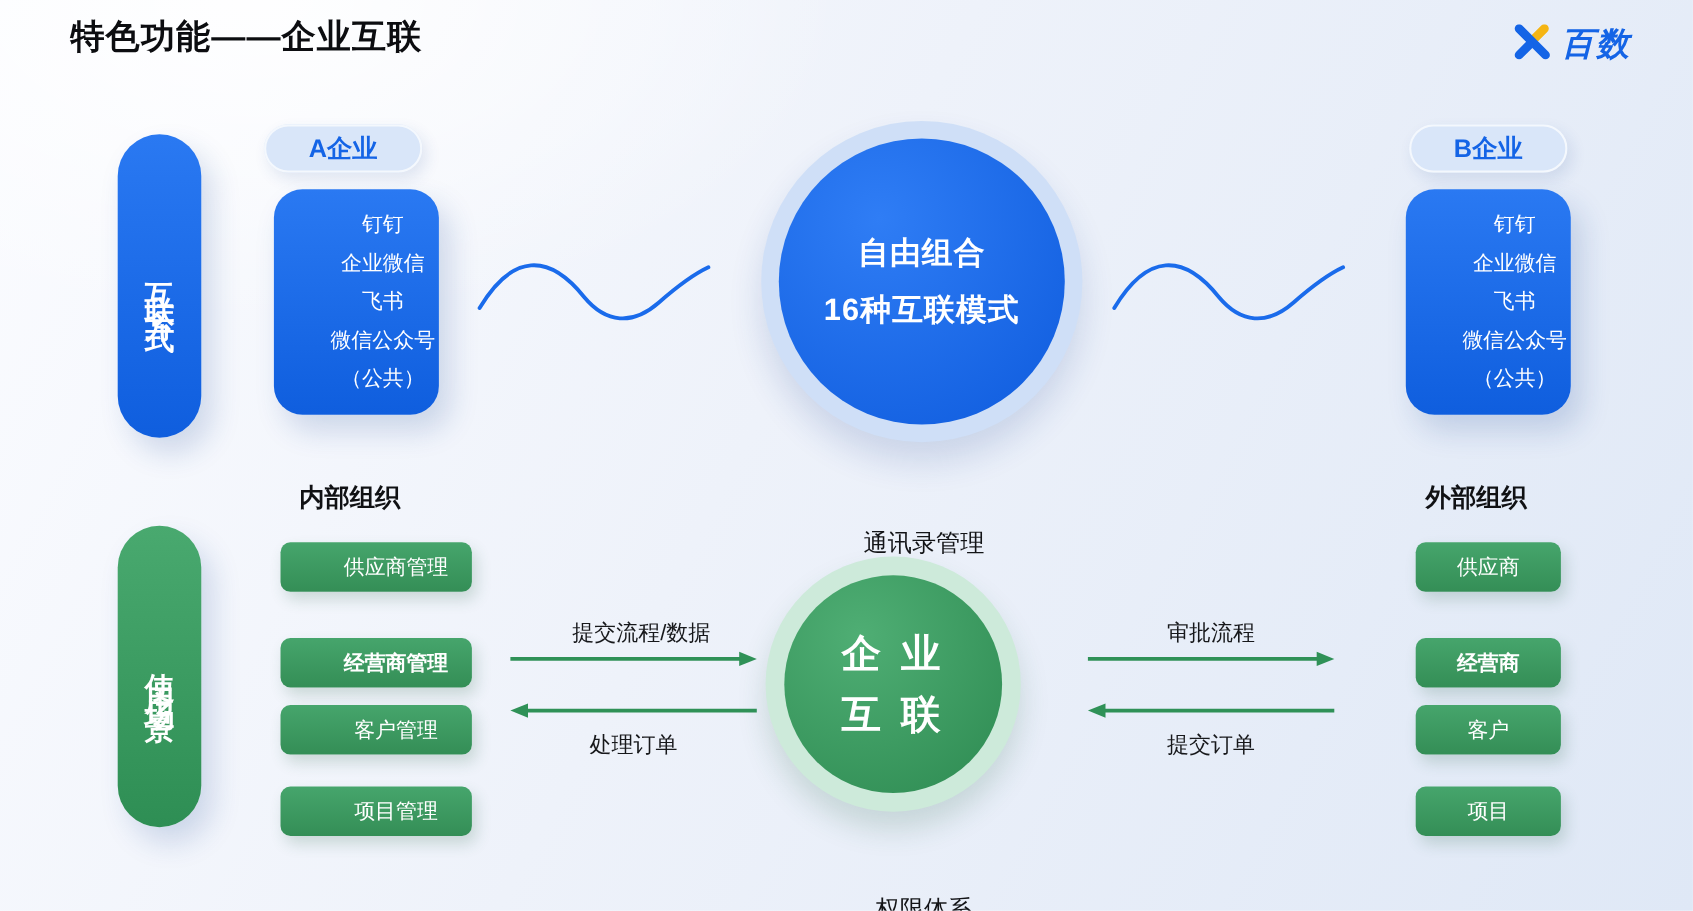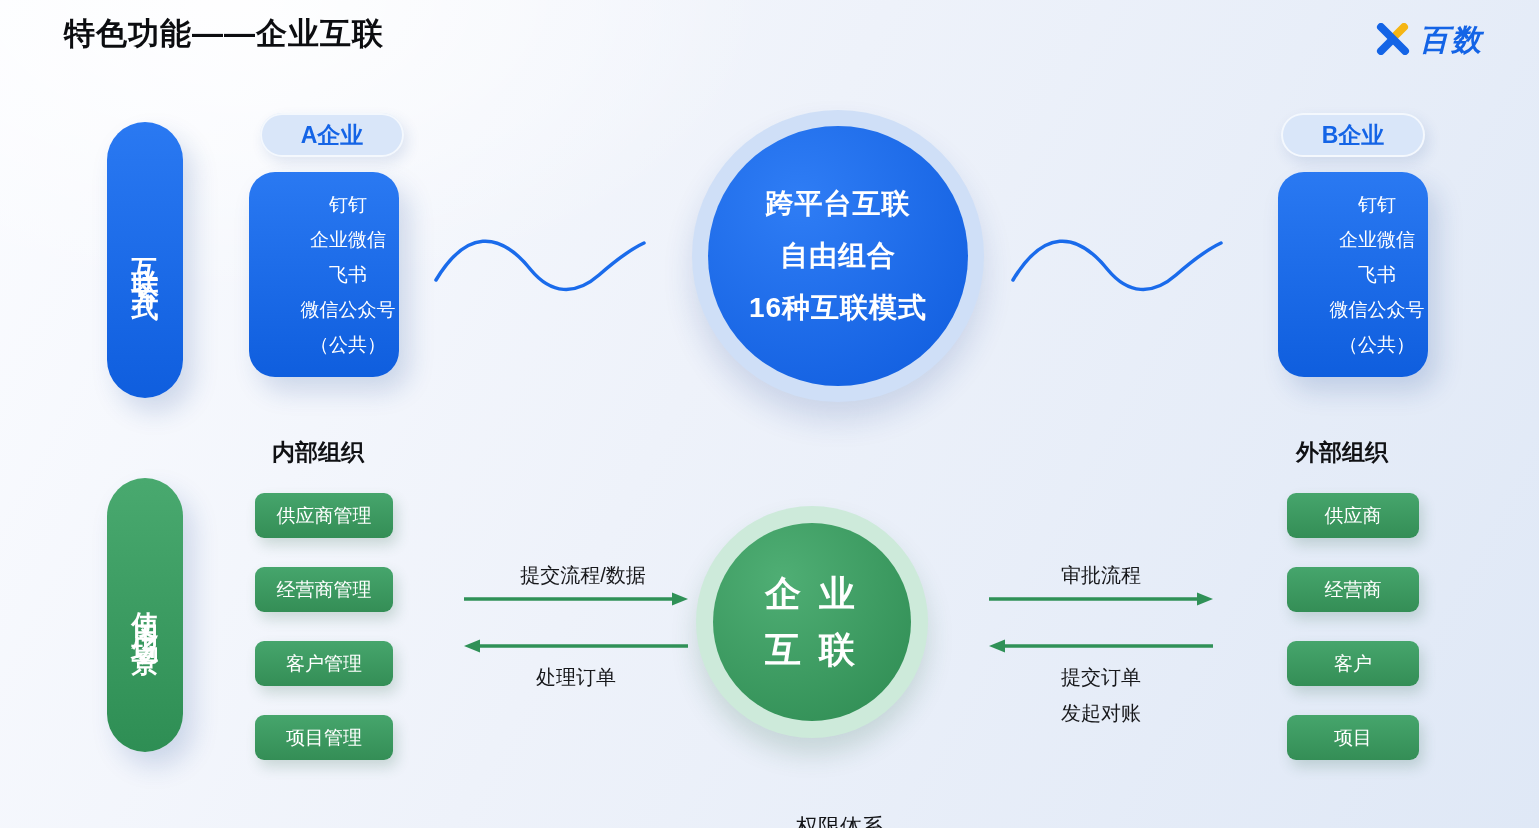--- a/index.html
+++ b/index.html
@@ -18,21 +18,21 @@
 
   .v-pill { position:absolute; width:76px; border-radius:38px; display:flex; align-items:center; justify-content:center;
             box-shadow:10px 14px 26px rgba(30,70,150,.18); }
   .v-pill span { writing-mode:vertical-lr; text-orientation:upright; color:#fff; font-size:27px; font-weight:700; letter-spacing:12px; }
   .pill-blue  { left:107px; top:122px; height:276px; background:linear-gradient(180deg,#2a79f2,#0f5ede); }
   .pill-green { left:107px; top:478px; height:274px; background:linear-gradient(180deg,#49a96f,#2e8e54); }
 
   .badge { position:absolute; top:113px; width:144px; height:44px; border-radius:22px; background:#d9e6f9;
            color:#1464e6; font-size:23px; font-weight:800; display:flex; align-items:center; justify-content:center;
            box-shadow: inset 0 0 0 2px rgba(255,255,255,.7), 4px 6px 14px rgba(30,70,150,.12); }
-  .badge-a { left:260px; }  .badge-b { left:1281px; }
+  .badge-a { left:240px; }  .badge-b { left:1281px; }
 
   .platform-box { position:absolute; top:172px; width:150px; height:205px; border-radius:26px;
                   background:linear-gradient(180deg,#2a79f2,#0f5ede); color:#fff; text-align:center;
                   display:flex; flex-direction:column; justify-content:center;
                   box-shadow:10px 14px 26px rgba(30,70,150,.18); }
   .platform-box div { font-size:19px; line-height:35px;margin-left:48px; }
   .box-a { left:249px; }  .box-b { left:1278px; }
 
   .wave { position:absolute; top:220px; width:215px; height:80px; }
   .wave-1 { left:433px; }  .wave-2 { left:1010px; }
@@ -45,23 +45,23 @@
                 display:flex; flex-direction:column; align-items:center; justify-content:center; color:#fff; font-weight:800; }
   .big-circle div { font-size:28px; line-height:52px; letter-spacing:1px; }
 
   .section-heading { position:absolute; top:437px; font-size:23px; font-weight:800; color:#101114; }
   .heading-internal { left:272px; }  .heading-external { left:1296px; }
 
   .g-btn { position:absolute; height:45px; border-radius:9px; color:#fff; font-size:19px;
            background:linear-gradient(180deg,#46a56c,#348e56);
            display:flex; align-items:center; justify-content:center;
            box-shadow:4px 7px 14px rgba(40,100,70,.20); }
-  .col-l { left:255px; width:138px; }
+  .col-l { left:255px; width:138px;padding-left:36px; }
   .col-r { left:1287px; width:132px; }
-  .r1 { top:493px; } .r2 { top:567px; } .r3 { top:641px; } .r4 { top:715px; }
+  .r1 { top:493px; } .r2 { top:580px;font-weight:bold; } .r3 { top:641px; } .r4 { top:715px; }
 
   .center-label { position:absolute; left:700px; width:280px; text-align:center; font-size:22px; color:#131417; }
   .label-top { top:479px; }  .label-bottom { top:800px;margin-top:12px; }
 
   .green-circle-halo { position:absolute; left:696px; top:506px; width:232px; height:232px; border-radius:50%;
                        background:#cdeada; display:flex; align-items:center; justify-content:center;
                        box-shadow:0 16px 26px rgba(40,100,70,.18); }
   .green-circle { width:198px; height:198px; border-radius:50%;
                   background:radial-gradient(circle at 35% 28%, #4fae74, #2d8a51);
                   color:#fff; font-weight:800; display:flex; flex-direction:column; align-items:center; justify-content:center; }
@@ -113,21 +113,20 @@
   </div>
 
   <div class="wave wave-1">
     <svg width="215" height="80" viewBox="0 0 215 80">
       <path d="M3,60 C33,10 66,10 98,50 C118,74 142,76 166,55 C182,41 196,30 211,23" fill="none" stroke="#1a6beb" stroke-width="3.5" stroke-linecap="round"></path>
     </svg>
   </div>
 
   <div class="big-circle-halo">
     <div class="big-circle">
-      <div>跨平台互联</div>
       <div>自由组合</div>
       <div>16种互联模式</div>
     </div>
   </div>
 
   <div class="wave wave-2">
     <svg width="215" height="80" viewBox="0 0 215 80">
       <path d="M3,60 C33,10 66,10 98,50 C118,74 142,76 166,55 C182,41 196,30 211,23" fill="none" stroke="#1a6beb" stroke-width="3.5" stroke-linecap="round"></path>
     </svg>
   </div>
@@ -144,20 +143,21 @@
   <div class="v-pill pill-green">
     <span>使用场景</span>
   </div>
 
   <div class="section-heading heading-internal">内部组织</div>
   <div class="g-btn col-l r1">供应商管理</div>
   <div class="g-btn col-l r2">经营商管理</div>
   <div class="g-btn col-l r3">客户管理</div>
   <div class="g-btn col-l r4">项目管理</div>
 
+  <div class="center-label label-top">通讯录管理</div>
 
   <div class="green-circle-halo">
     <div class="green-circle">
       <div>企 业</div>
       <div>互 联</div>
     </div>
   </div>
 
   <div class="center-label label-bottom">权限体系</div>
 
@@ -183,21 +183,20 @@
       <polygon points="211,2.5 227,9 211,15.5" fill="#2f9157"></polygon>
     </svg>
   </div>
   <div class="arrow a-rb">
     <svg width="230" height="18" viewBox="0 0 230 18">
       <line x1="18" y1="9" x2="227" y2="9" stroke="#2f9157" stroke-width="3.5"></line>
       <polygon points="19,2.5 3,9 19,15.5" fill="#2f9157"></polygon>
     </svg>
   </div>
   <div class="arrow-label al-rb1">提交订单</div>
-  <div class="arrow-label al-rb2">发起对账</div>
 
   <div class="section-heading heading-external">外部组织</div>
   <div class="g-btn col-r r1">供应商</div>
   <div class="g-btn col-r r2">经营商</div>
   <div class="g-btn col-r r3">客户</div>
   <div class="g-btn col-r r4">项目</div>
 
 </div>
 
 </body></html>

